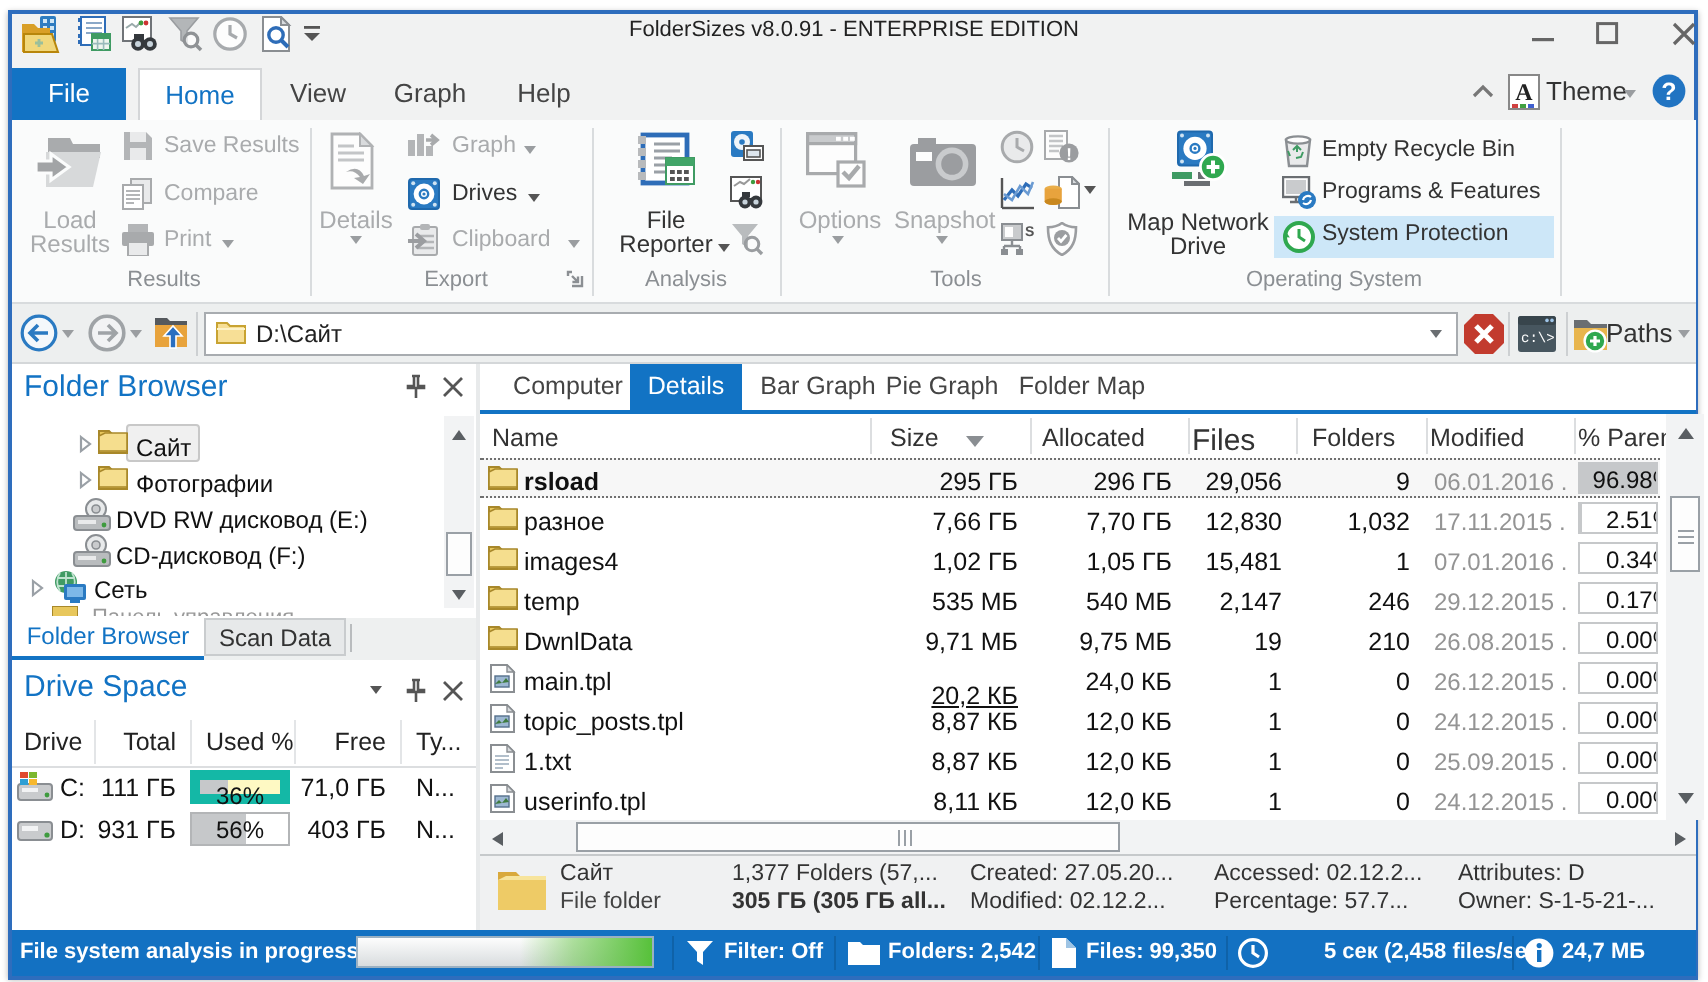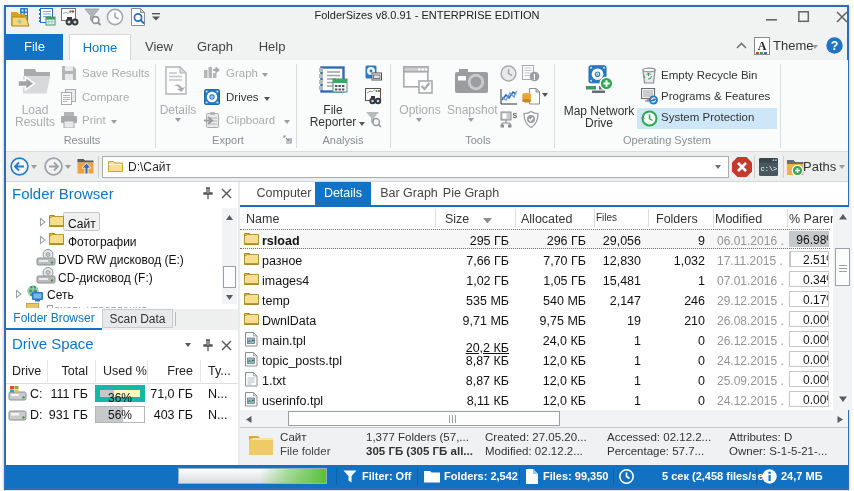--- a/index.html
+++ b/index.html
@@ -577,29 +577,30 @@
     </div>
     <div class="abs" style="left:141px;top:226px;width:46px;text-align:right;font-size:12.5px;color:#111;">403 ГБ</div>
     <div class="abs" style="left:202px;top:226px;font-size:12.5px;color:#111;">N...</div>
   </div>
   <div class="abs" style="left:238px;top:182px;width:2px;height:283px;background:#e8eaeb;"></div>
   <div id="mainarea">
     <div class="abs" style="left:13px;top:0px;width:62px;height:23px;font-size:12.5px;color:#444;text-align:center;line-height:23px;">Computer</div>
     <div class="abs" style="left:75px;top:0px;width:56px;height:23px;background:#1273c4;font-size:12.5px;color:#fff;text-align:center;line-height:23px;">Details</div>
     <div class="abs" style="left:136px;top:0px;width:66px;height:23px;font-size:12.5px;color:#444;text-align:center;line-height:23px;">Bar Graph</div>
     <div class="abs" style="left:199px;top:0px;width:64px;height:23px;font-size:12.5px;color:#444;text-align:center;line-height:23px;">Pie Graph</div>
+    <div class="abs" style="left:264px;top:0px;width:74px;height:23px;font-size:12.5px;color:#444;text-align:center;line-height:23px;">Folder Map</div>
     <div class="abs" style="left:0px;top:23px;width:608px;height:2px;background:#1273c4;"></div>
 
     <div class="abs" style="left:6px;top:30px;font-size:12.5px;color:#333;">Name</div>
     <div class="abs" style="left:205px;top:30px;font-size:12.5px;color:#333;">Size</div>
     <svg class="abs" style="left:242px;top:35px" width="11" height="7" viewBox="0 0 11 7">
         <path d="M1 1 L10 1 L5.5 6.5 Z" fill="#8a8e92"></path>
       </svg>
     <div class="abs" style="left:281px;top:30px;font-size:12.5px;color:#333;">Allocated</div>
-    <div class="abs" style="left:356px;top:30px;font-size:10px;color:#333;">Files</div>
+    <div class="abs" style="left:356px;top:30px;font-size:15px;color:#333;">Files</div>
     <div class="abs" style="left:416px;top:30px;font-size:12.5px;color:#333;">Folders</div>
     <div class="abs" style="left:475px;top:30px;font-size:12.5px;color:#333;">Modified</div>
     <div class="abs" style="left:549px;top:30px;font-size:12.5px;color:#333;">% Paren</div>
     <div class="abs" style="left:195px;top:27px;width:1px;height:18px;background:#dcdee0;"></div>
     <div class="abs" style="left:275px;top:27px;width:1px;height:18px;background:#dcdee0;"></div>
     <div class="abs" style="left:354px;top:27px;width:1px;height:18px;background:#dcdee0;"></div>
     <div class="abs" style="left:408px;top:27px;width:1px;height:18px;background:#dcdee0;"></div>
     <div class="abs" style="left:473px;top:27px;width:1px;height:18px;background:#dcdee0;"></div>
     <div class="abs" style="left:547px;top:27px;width:1px;height:18px;background:#dcdee0;"></div>
 
@@ -782,20 +783,21 @@
     <div class="abs" style="left:126px;top:249px;font-size:11.5px;color:#333;">1,377 Folders (57,...</div>
     <div class="abs" style="left:126px;top:263px;font-size:11.5px;color:#333;font-weight:bold;">305 ГБ (305 ГБ all...</div>
     <div class="abs" style="left:245px;top:249px;font-size:11.5px;color:#333;">Created: 27.05.20...</div>
     <div class="abs" style="left:245px;top:263px;font-size:11.5px;color:#333;">Modified: 02.12.2...</div>
     <div class="abs" style="left:367px;top:249px;font-size:11.5px;color:#333;">Accessed: 02.12.2...</div>
     <div class="abs" style="left:367px;top:263px;font-size:11.5px;color:#333;">Percentage: 57.7...</div>
     <div class="abs" style="left:489px;top:249px;font-size:11.5px;color:#333;">Attributes: D</div>
     <div class="abs" style="left:489px;top:263px;font-size:11.5px;color:#333;">Owner: S-1-5-21-...</div>
   </div>
   <div id="status">
+    <div class="sbtx" style="left:4px;">File system analysis in progress</div>
     <div class="abs" style="left:172px;top:3px;width:149px;height:16px;border:1px solid #9ab0c2;background:linear-gradient(180deg,#fdfdfd,#d8dcde);">
       <div style="position:absolute;right:0;top:0;bottom:0;width:45%;background:linear-gradient(90deg,rgba(120,200,90,0) 0%, rgba(110,200,80,.55) 40%, #57c13a 100%);"></div>
     </div>
     <div class="sbsep" style="left:330px;"></div>
     <svg class="abs" style="left:337px;top:5px" width="14" height="13" viewBox="0 0 14 13">
         <path d="M0.5 0.5 H13.5 L8.5 6 V12.5 L5.5 10.5 V6 Z" fill="#fff"></path>
       </svg>
     <div class="sbtx" style="left:356px;">Filter: Off</div>
     <div class="sbsep" style="left:411px;"></div>
     <svg class="abs" style="left:418px;top:5px" width="16" height="13" viewBox="0 0 16 13">

